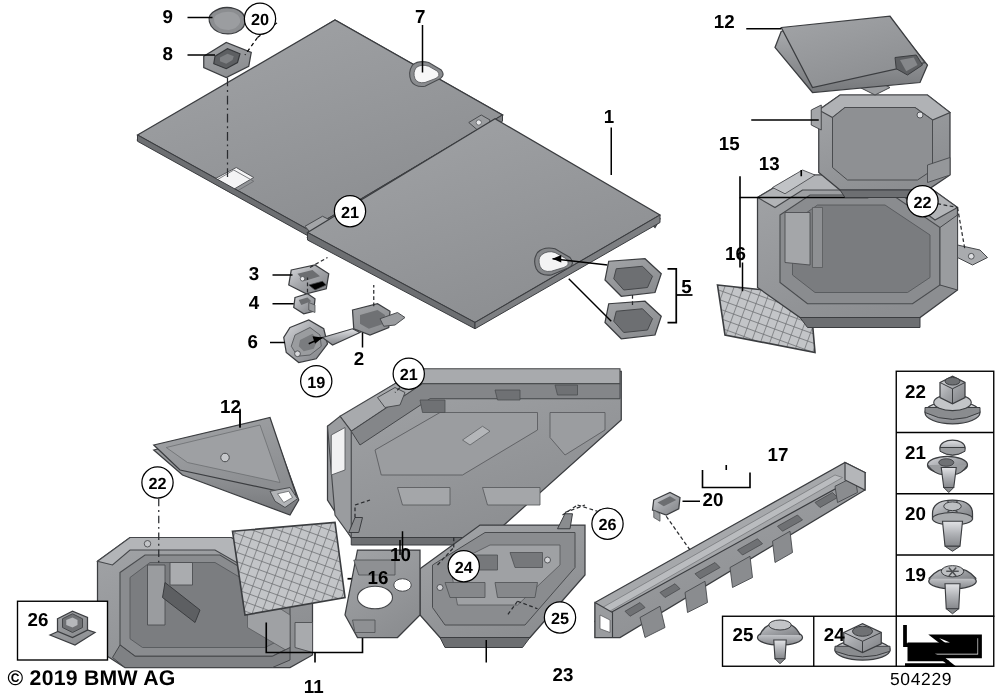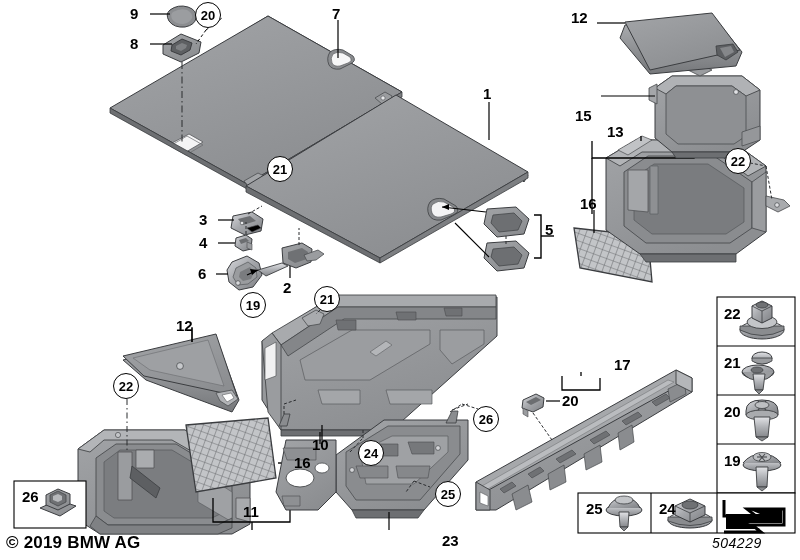--- a/index.html
+++ b/index.html
@@ -72,21 +72,20 @@
   }
   #drawing-number {
     position: absolute;
     left: 712px; top: 535px;
     font-family: "Liberation Sans", sans-serif;
     font-weight: normal;
     font-size: 14px;
     color: #000;
     letter-spacing: 0.5px;
     user-select: none;
-    font-style: italic;
   }
 </style>
 </head>
 <body>
 
 <div id="diagram-root">
 
   <svg id="parts-svg" viewBox="0 0 800 560">
     <defs>
       <linearGradient id="gPanel" x1="0" y1="0" x2="0.6" y2="1">
@@ -534,21 +533,21 @@
   <div class="callout-label" style="left:199px; top:212px;">3</div>
   <div class="callout-label" style="left:199px; top:235px;">4</div>
   <div class="callout-label" style="left:198px; top:266px;">6</div>
   <div class="callout-label" style="left:283px; top:280px;">2</div>
   <div class="callout-circled" style="left:240px; top:292px;">19</div>
   <div class="callout-circled" style="left:314px; top:286px;">21</div>
   <div class="callout-label" style="left:176px; top:318px;">12</div>
   <div class="callout-circled" style="left:113px; top:373px;">22</div>
   <div class="callout-label" style="left:294px; top:455px;">16</div>
   <div class="callout-label" style="left:22px; top:489px;">26</div>
-  <div class="callout-label" style="left:243px; top:504px;">11</div>
+  <div class="callout-label" style="left:243px; top:542px;">11</div>
   <div class="callout-label" style="left:312px; top:437px;text-align:right;">10</div>
   <div class="callout-circled" style="left:358px; top:440px;">24</div>
   <div class="callout-circled" style="left:473px; top:406px;">26</div>
   <div class="callout-circled" style="left:435px; top:481px;">25</div>
   <div class="callout-label" style="left:394px; top:533px;margin-left:48px;">23</div>
   <div class="callout-label" style="left:574px; top:357px;margin-left:40px;">17</div>
   <div class="callout-label" style="left:562px; top:393px;">20</div>
 
   <div class="legend-num" style="left:724px; top:305px;">22</div>
   <div class="legend-num" style="left:724px; top:354px;">21</div>

